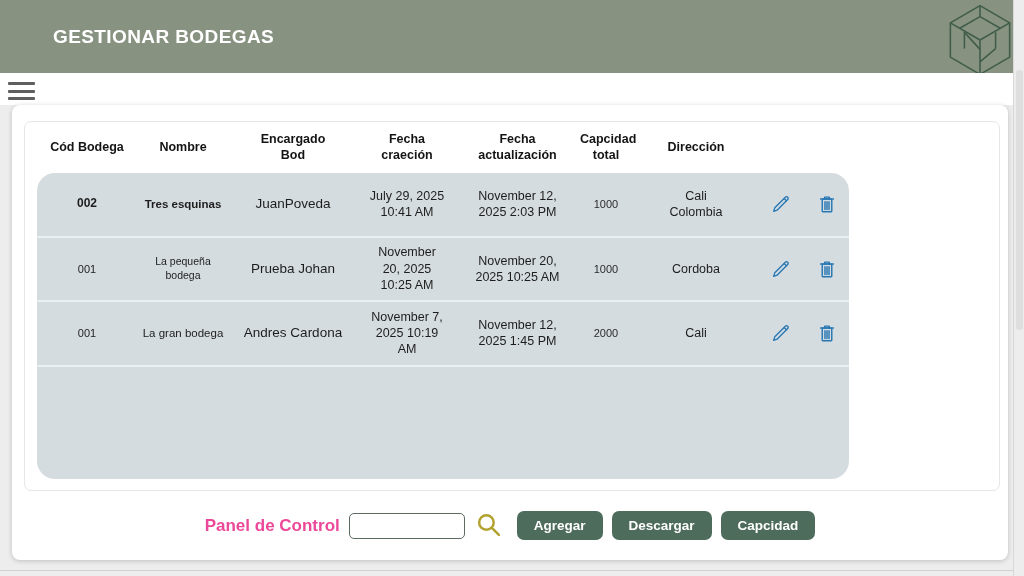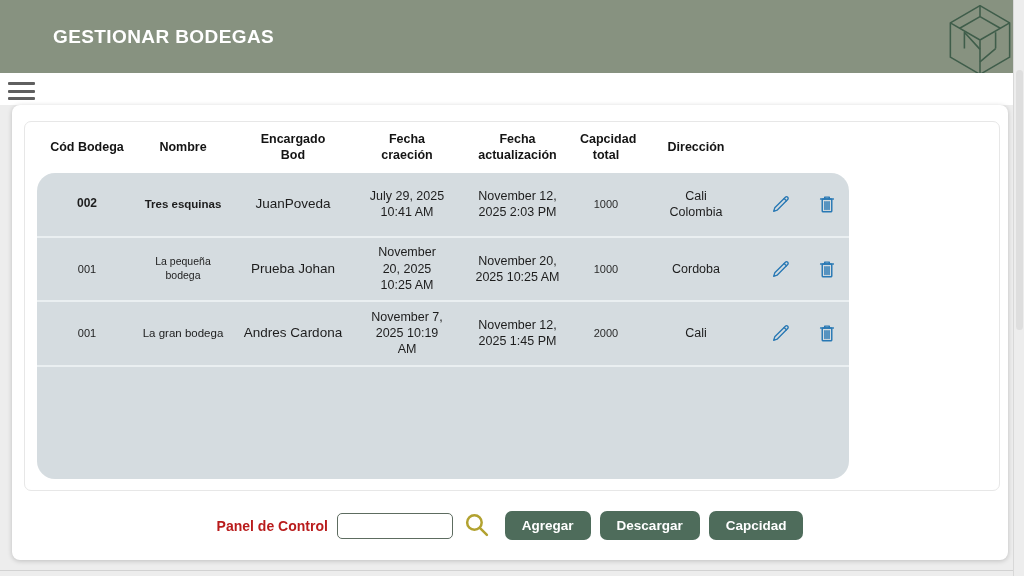--- a/index.html
+++ b/index.html
@@ -39,21 +39,21 @@
   .row0 .c0{font-weight:700;font-size:12px;}
   .row0 .c1{font-weight:700;font-size:11.5px;}
   .row1 .c0{font-size:11px;} .row1 .c1{font-size:10.5px;}
   .row2 .c0{font-size:11px;} .row2 .c1{font-size:11.5px;}
   .act-btn{width:24px;height:24px;color:#2878b4;cursor:pointer;display:inline-flex;
     align-items:center;justify-content:center;background:none;border:none;padding:0;}
   .act-btn svg{width:22px;height:22px;}
   
   .footerbar{position:absolute;left:0;top:386px;width:996px;height:69px;
     display:flex;align-items:center;justify-content:center;gap:9px;}
-  .footer-label{font-size:14px;font-weight:700;color:#b91c1c;margin-right:0;}
+  .footer-label{font-size:17px;font-weight:700;color:#ec4899;margin-right:0;}
   .search-input{width:102px;height:24px;border:1.5px solid #5d6c60;border-radius:5px;
     background:#fff;outline:none;font-size:13px;padding:0 6px;}
   .search-btn{background:none;border:none;padding:0;cursor:pointer;width:30px;height:30px;
     color:#b2a230;margin-right:4px;}
   .green-btn{background:#4e6c5b;color:#ffffff;border:none;border-radius:7px;
     height:29px;padding:0 17px;font-size:13.5px;font-weight:700;cursor:pointer;
     font-family:"Liberation Sans",sans-serif;}
   
   .scrollbar{position:absolute;left:1013px;top:0;width:11px;height:576px;
     background:#ededed;border-left:1px solid #d8d8d8;box-sizing:border-box;}

